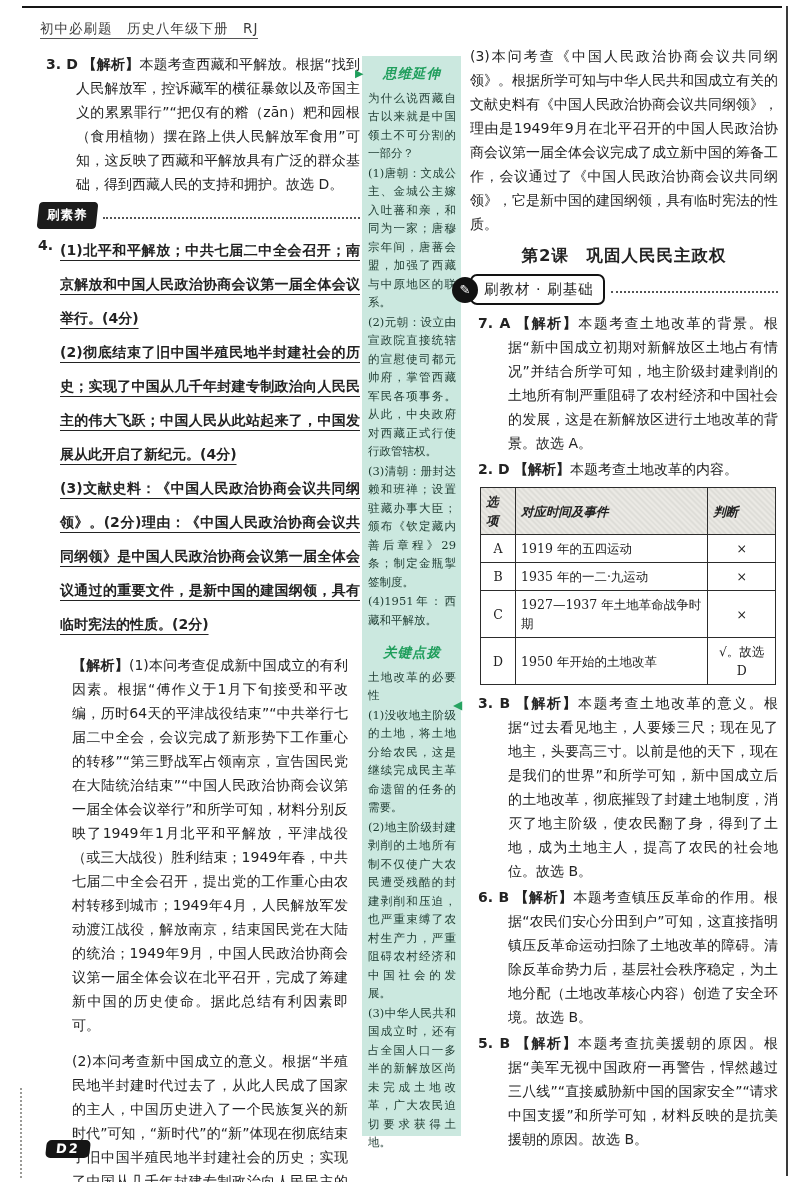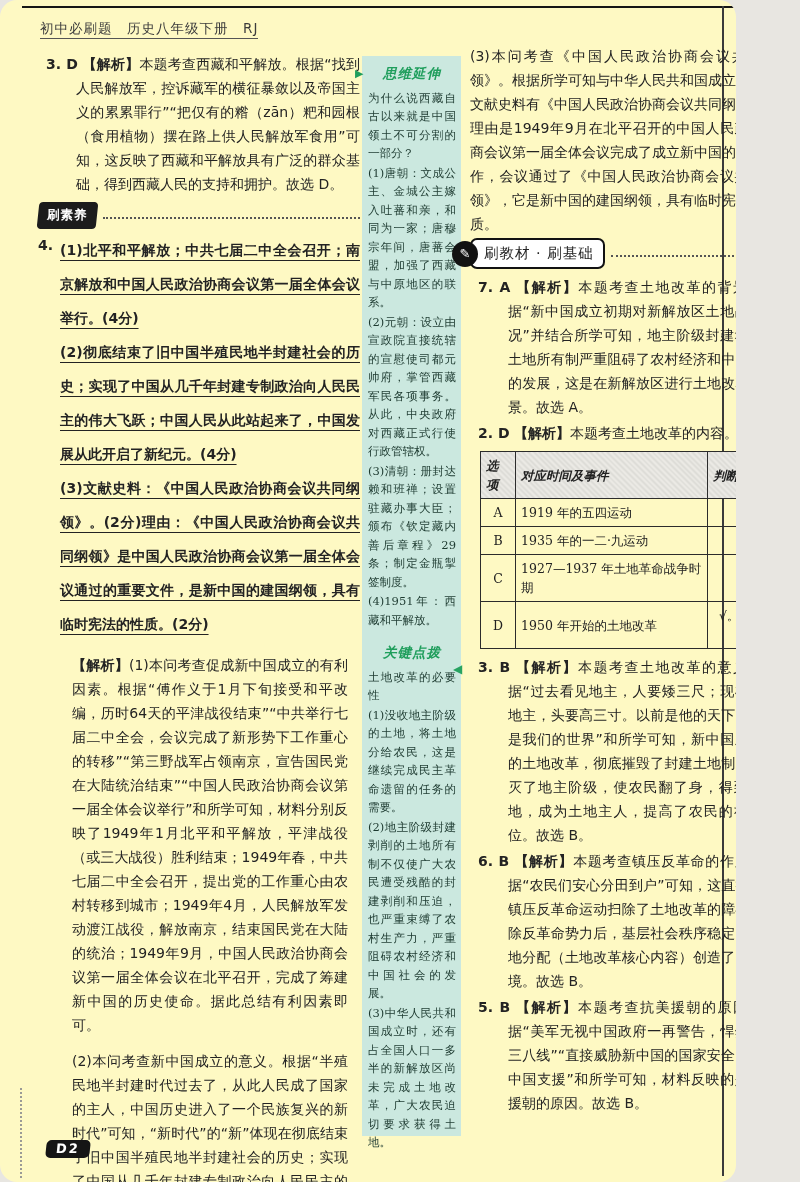--- a/index.html
+++ b/index.html
@@ -1,17 +1,17 @@
 <!DOCTYPE html>
 <html><head>
 <meta charset="utf-8">
 <style>
   html,body{margin:0;padding:0;}
   body{width:800px;height:1182px;background:#e8e6e1;font-family:"DejaVu Sans","Liberation Sans",sans-serif;}
-  .page{position:relative;width:736px;height:1182px;background:#fef9c3;overflow:hidden;color:#232323;border-radius:17px;}
+  .page{position:relative;width:800px;height:1182px;background:#ffffff;overflow:hidden;color:#232323;}
 
   
   .scan-top{position:absolute;top:6px;left:22px;width:760px;height:2px;background:#161616;}
   .scan-right{position:absolute;top:6px;right:12px;width:2px;height:1170px;background:#3a3a3a;}
   .scan-left-dots{position:absolute;left:20px;bottom:4px;height:90px;width:0;border-left:2px dotted #9a9a96;}
 
   
   .hdr{position:absolute;top:20px;left:40px;font-size:13.5px;color:#3c3c3c;letter-spacing:1px;}
   .hdr span{border-bottom:1.5px solid #555;padding-bottom:2px;}
 
@@ -114,20 +114,21 @@
     <div class="mid-title2">关键点拨</div>
     <p>土地改革的必要性</p>
     <p>(1)没收地主阶级的土地，将土地分给农民，这是继续完成民主革命遗留的任务的需要。</p>
     <p>(2)地主阶级封建剥削的土地所有制不仅使广大农民遭受残酷的封建剥削和压迫，也严重束缚了农村生产力，严重阻碍农村经济和中国社会的发展。</p>
     <p>(3)中华人民共和国成立时，还有占全国人口一多半的新解放区尚未完成土地改革，广大农民迫切要求获得土地。</p>
   </div>
 
   <div class="col-right">
     <p>(3)本问考查《中国人民政治协商会议共同纲领》。根据所学可知与中华人民共和国成立有关的文献史料有《中国人民政治协商会议共同纲领》，理由是1949年9月在北平召开的中国人民政治协商会议第一届全体会议完成了成立新中国的筹备工作，会议通过了《中国人民政治协商会议共同纲领》，它是新中国的建国纲领，具有临时宪法的性质。</p>
 
+    <div class="lesson">第2课　巩固人民民主政权</div>
 
     <div class="sect">
       <span class="circ">✎</span>
       <span class="box">刷教材 · 刷基础</span>
       <span class="leader"></span>
     </div>
 
     <div class="ritem">
       <p class="hang"><span class="num">7. A</span>
       <span class="jx">【解析】</span><span>本题考查土地改革的背景。根据“新中国成立初期对新解放区土地占有情况”并结合所学可知，地主阶级封建剥削的土地所有制严重阻碍了农村经济和中国社会的发展，这是在新解放区进行土地改革的背景。故选 A。</span></p>

